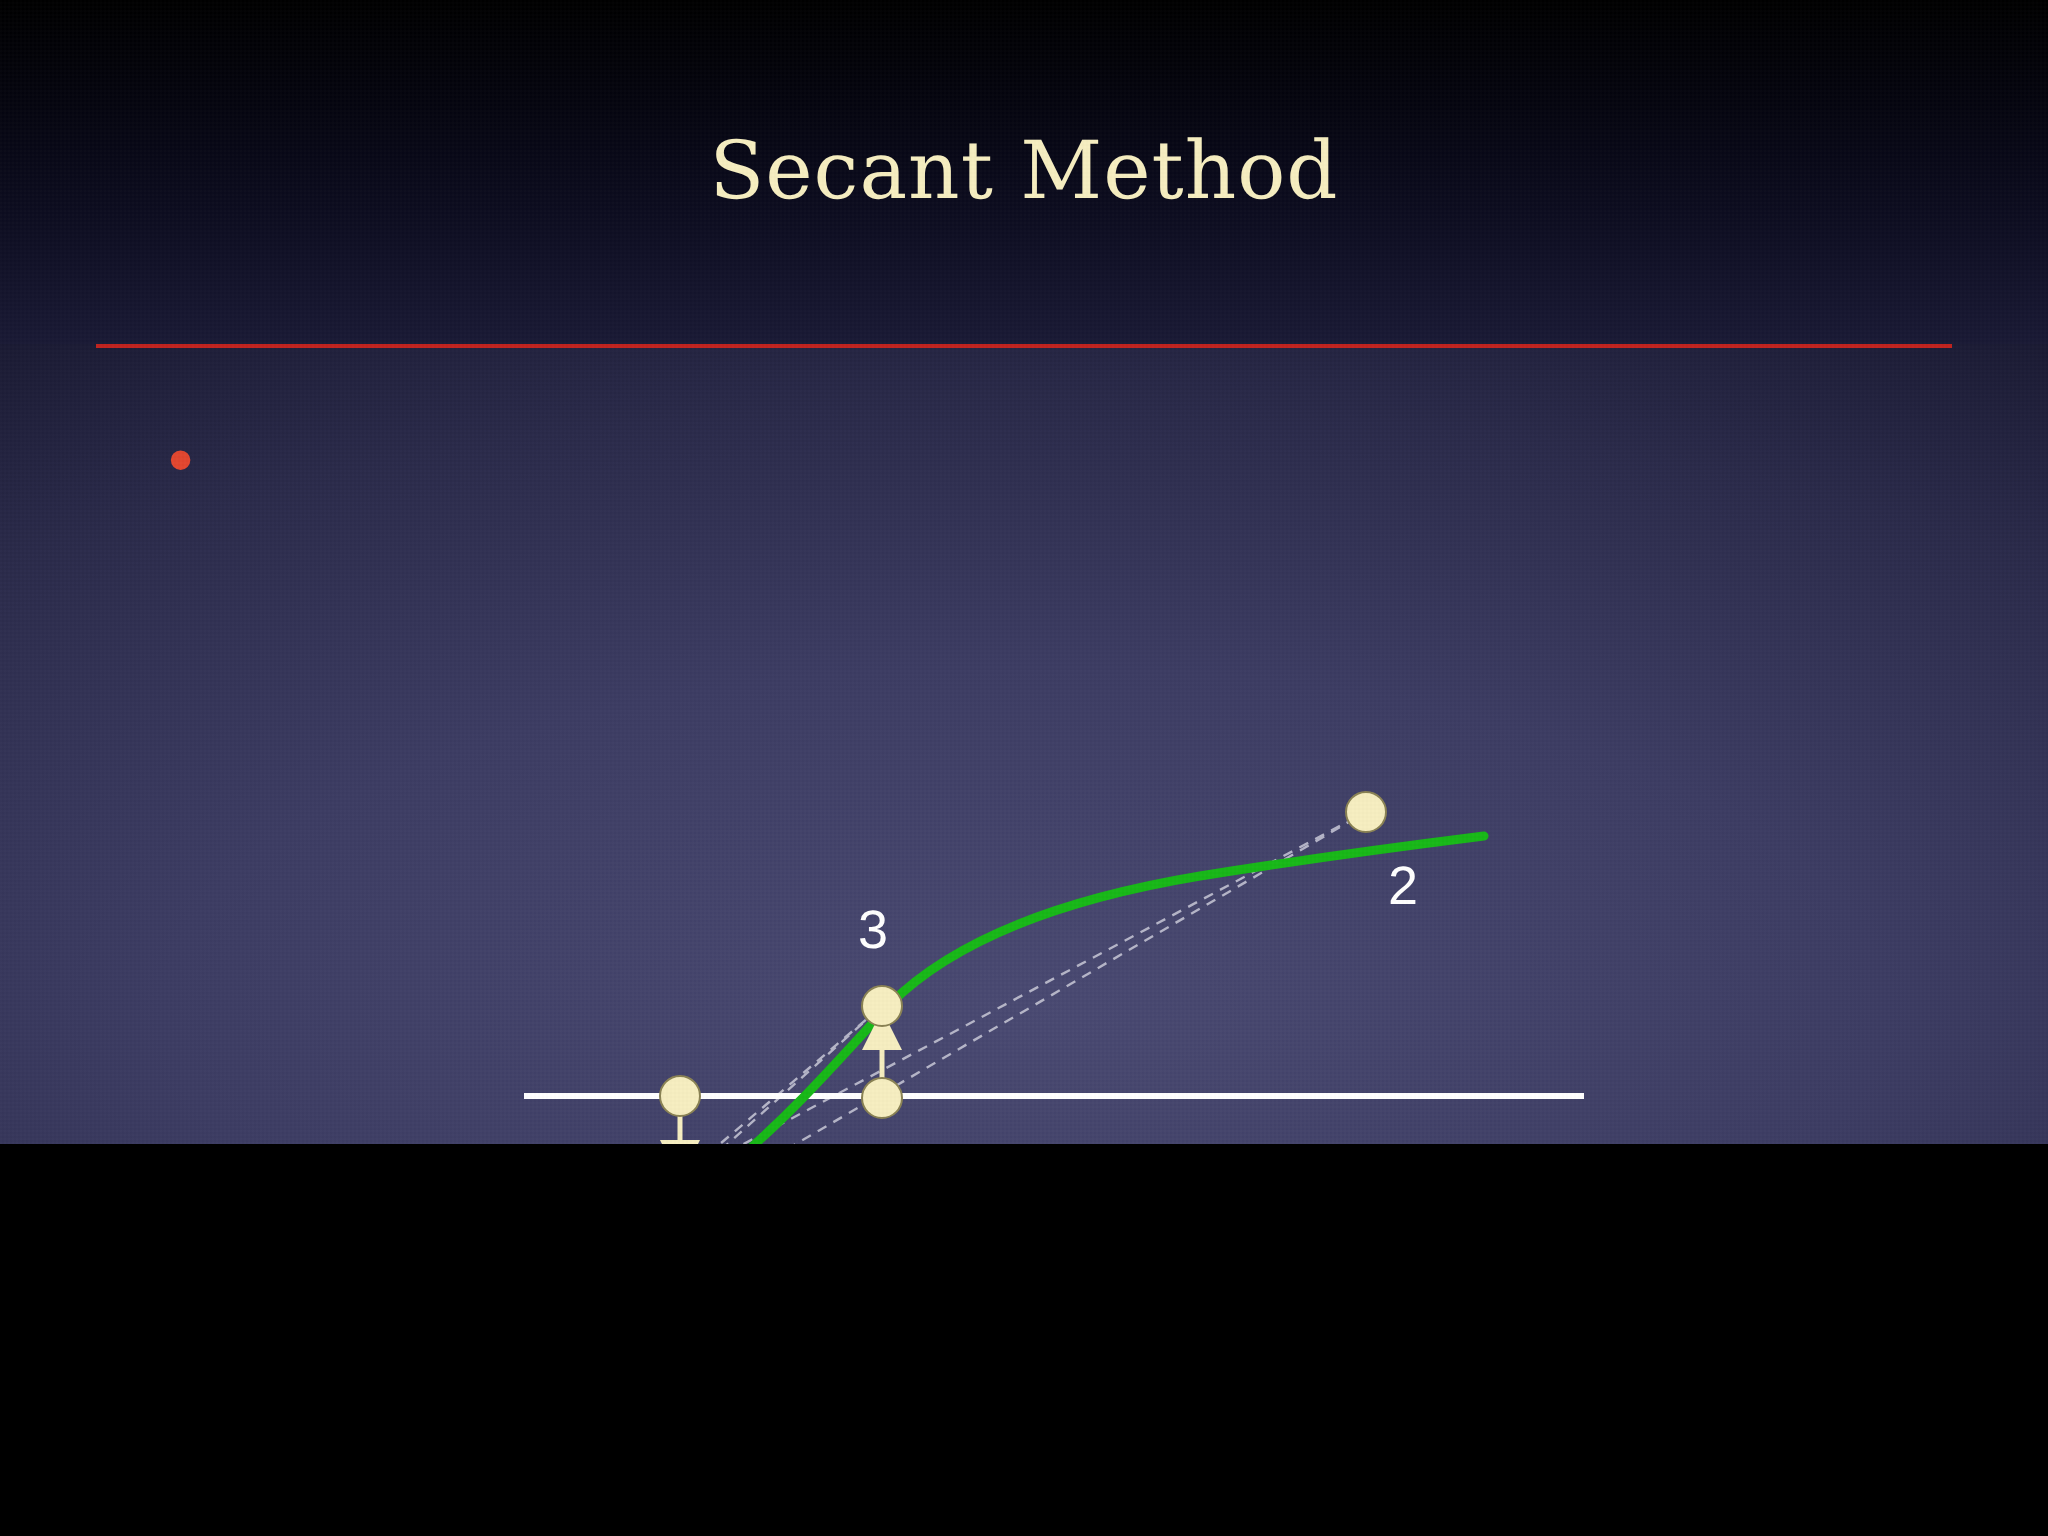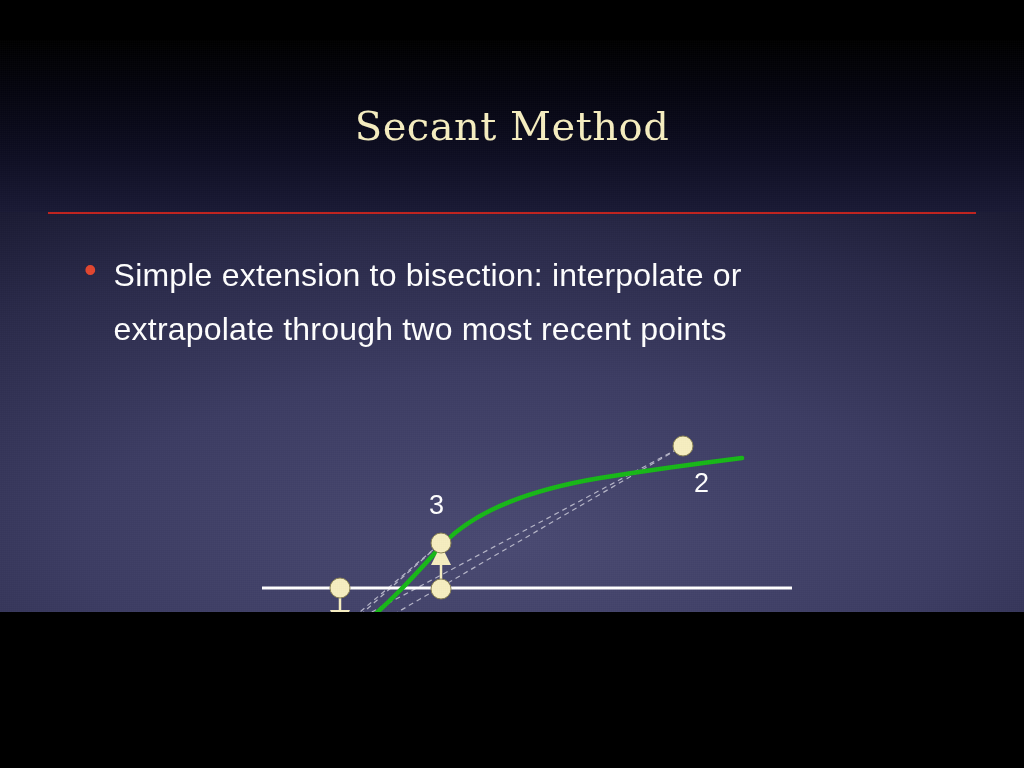--- a/index.html
+++ b/index.html
@@ -9,21 +9,20 @@
   }
   .slide {
     position: relative;
     width: 1024px;
     height: 572px;
     overflow: hidden;
     background:
       radial-gradient(ellipse 120% 85% at 50% 88%, #4a4a72 0%, #3c3c63 35%, #2a2a4a 62%, #16162c 85%, #0a0a16 100%),
       #12122a;
     font-family: "Liberation Sans", sans-serif;
-    margin-top: 40px;
   }
   
   .slide::after {
     content: "";
     position: absolute;
     inset: 0;
     pointer-events: none;
     background-image:
       repeating-linear-gradient(0deg, rgba(255,255,255,0.012) 0px, rgba(255,255,255,0.012) 1px, rgba(0,0,0,0.012) 1px, rgba(0,0,0,0.012) 2px),
       repeating-linear-gradient(90deg, rgba(255,255,255,0.010) 0px, rgba(255,255,255,0.010) 1px, rgba(0,0,0,0.010) 1px, rgba(0,0,0,0.010) 2px);
@@ -99,21 +98,20 @@
 <div class="slide">
 
   <div class="top-band"></div>
 
   <div class="title">Secant Method</div>
 
   <div class="rule"></div>
 
   <div class="bullet-row">
     <span class="bullet-dot">•</span>
-    <span class="bullet-text">Simple extension to bisection: interpolate or extrapolate through two most recent points</span>
   </div>
 
   <div class="figure">
     <svg width="1024" height="400" viewBox="0 0 1024 400">
       <defs>
         <marker id="arrowhead" markerWidth="8" markerHeight="8" refX="4" refY="4" orient="auto">
           <path d="M0,0 L8,4 L0,8 Z" fill="#f6eec0"></path>
         </marker>
       </defs>
 

